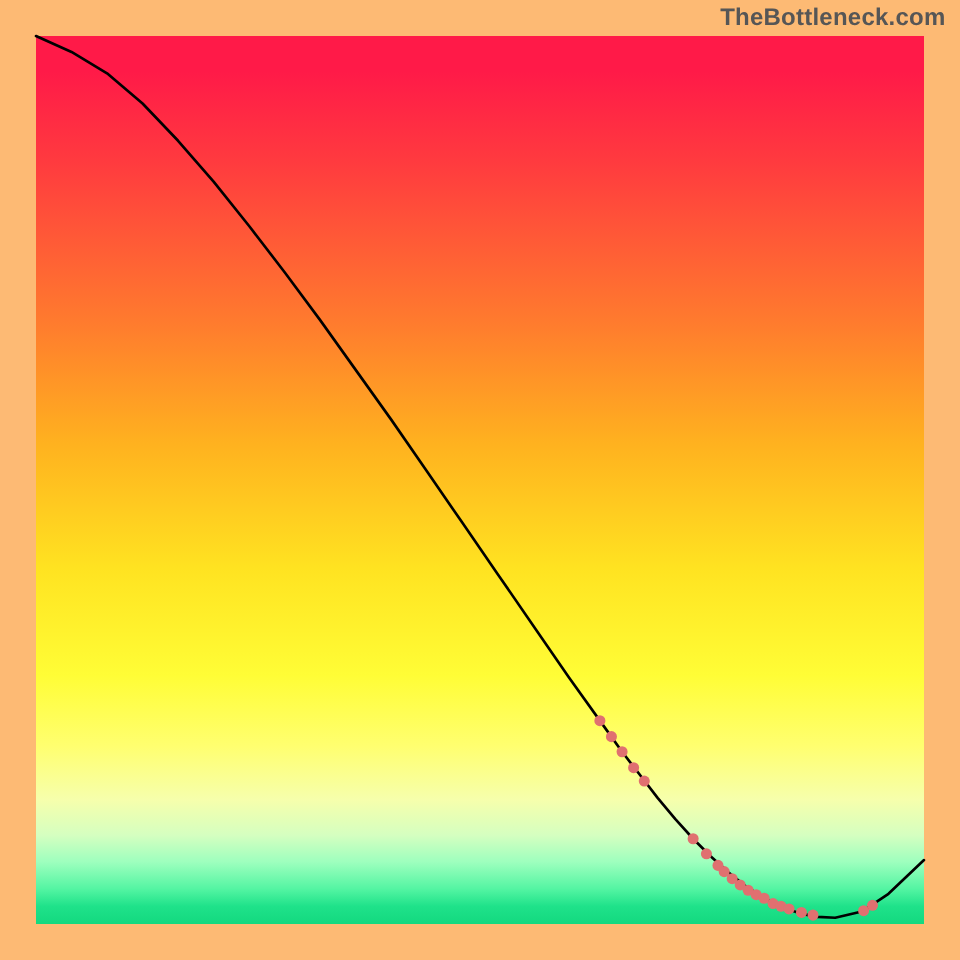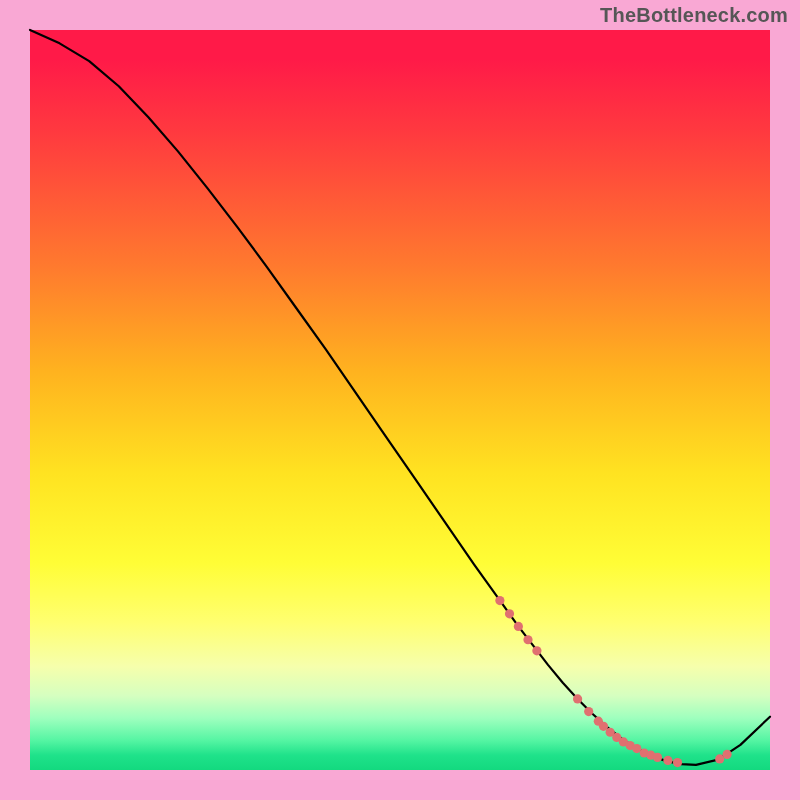--- a/index.html
+++ b/index.html
@@ -1,21 +1,21 @@
 <!DOCTYPE html>
 <html><head>
 <meta charset="utf-8">
 <style>
   * { margin: 0; padding: 0; box-sizing: border-box; }
   html, body { width: 800px; height: 800px; overflow: hidden; background: #000; }
   .stage {
     position: relative;
     width: 800px;
     height: 800px;
-    background: #f9a8d4;
+    background: #fdba74;
   }
   .attribution {
     position: absolute;
     top: 4px;
     right: 12px;
     font-family: Arial, Helvetica, sans-serif;
     font-size: 20px;
     font-weight: 600;
     color: #565656;
     letter-spacing: 0.2px;

